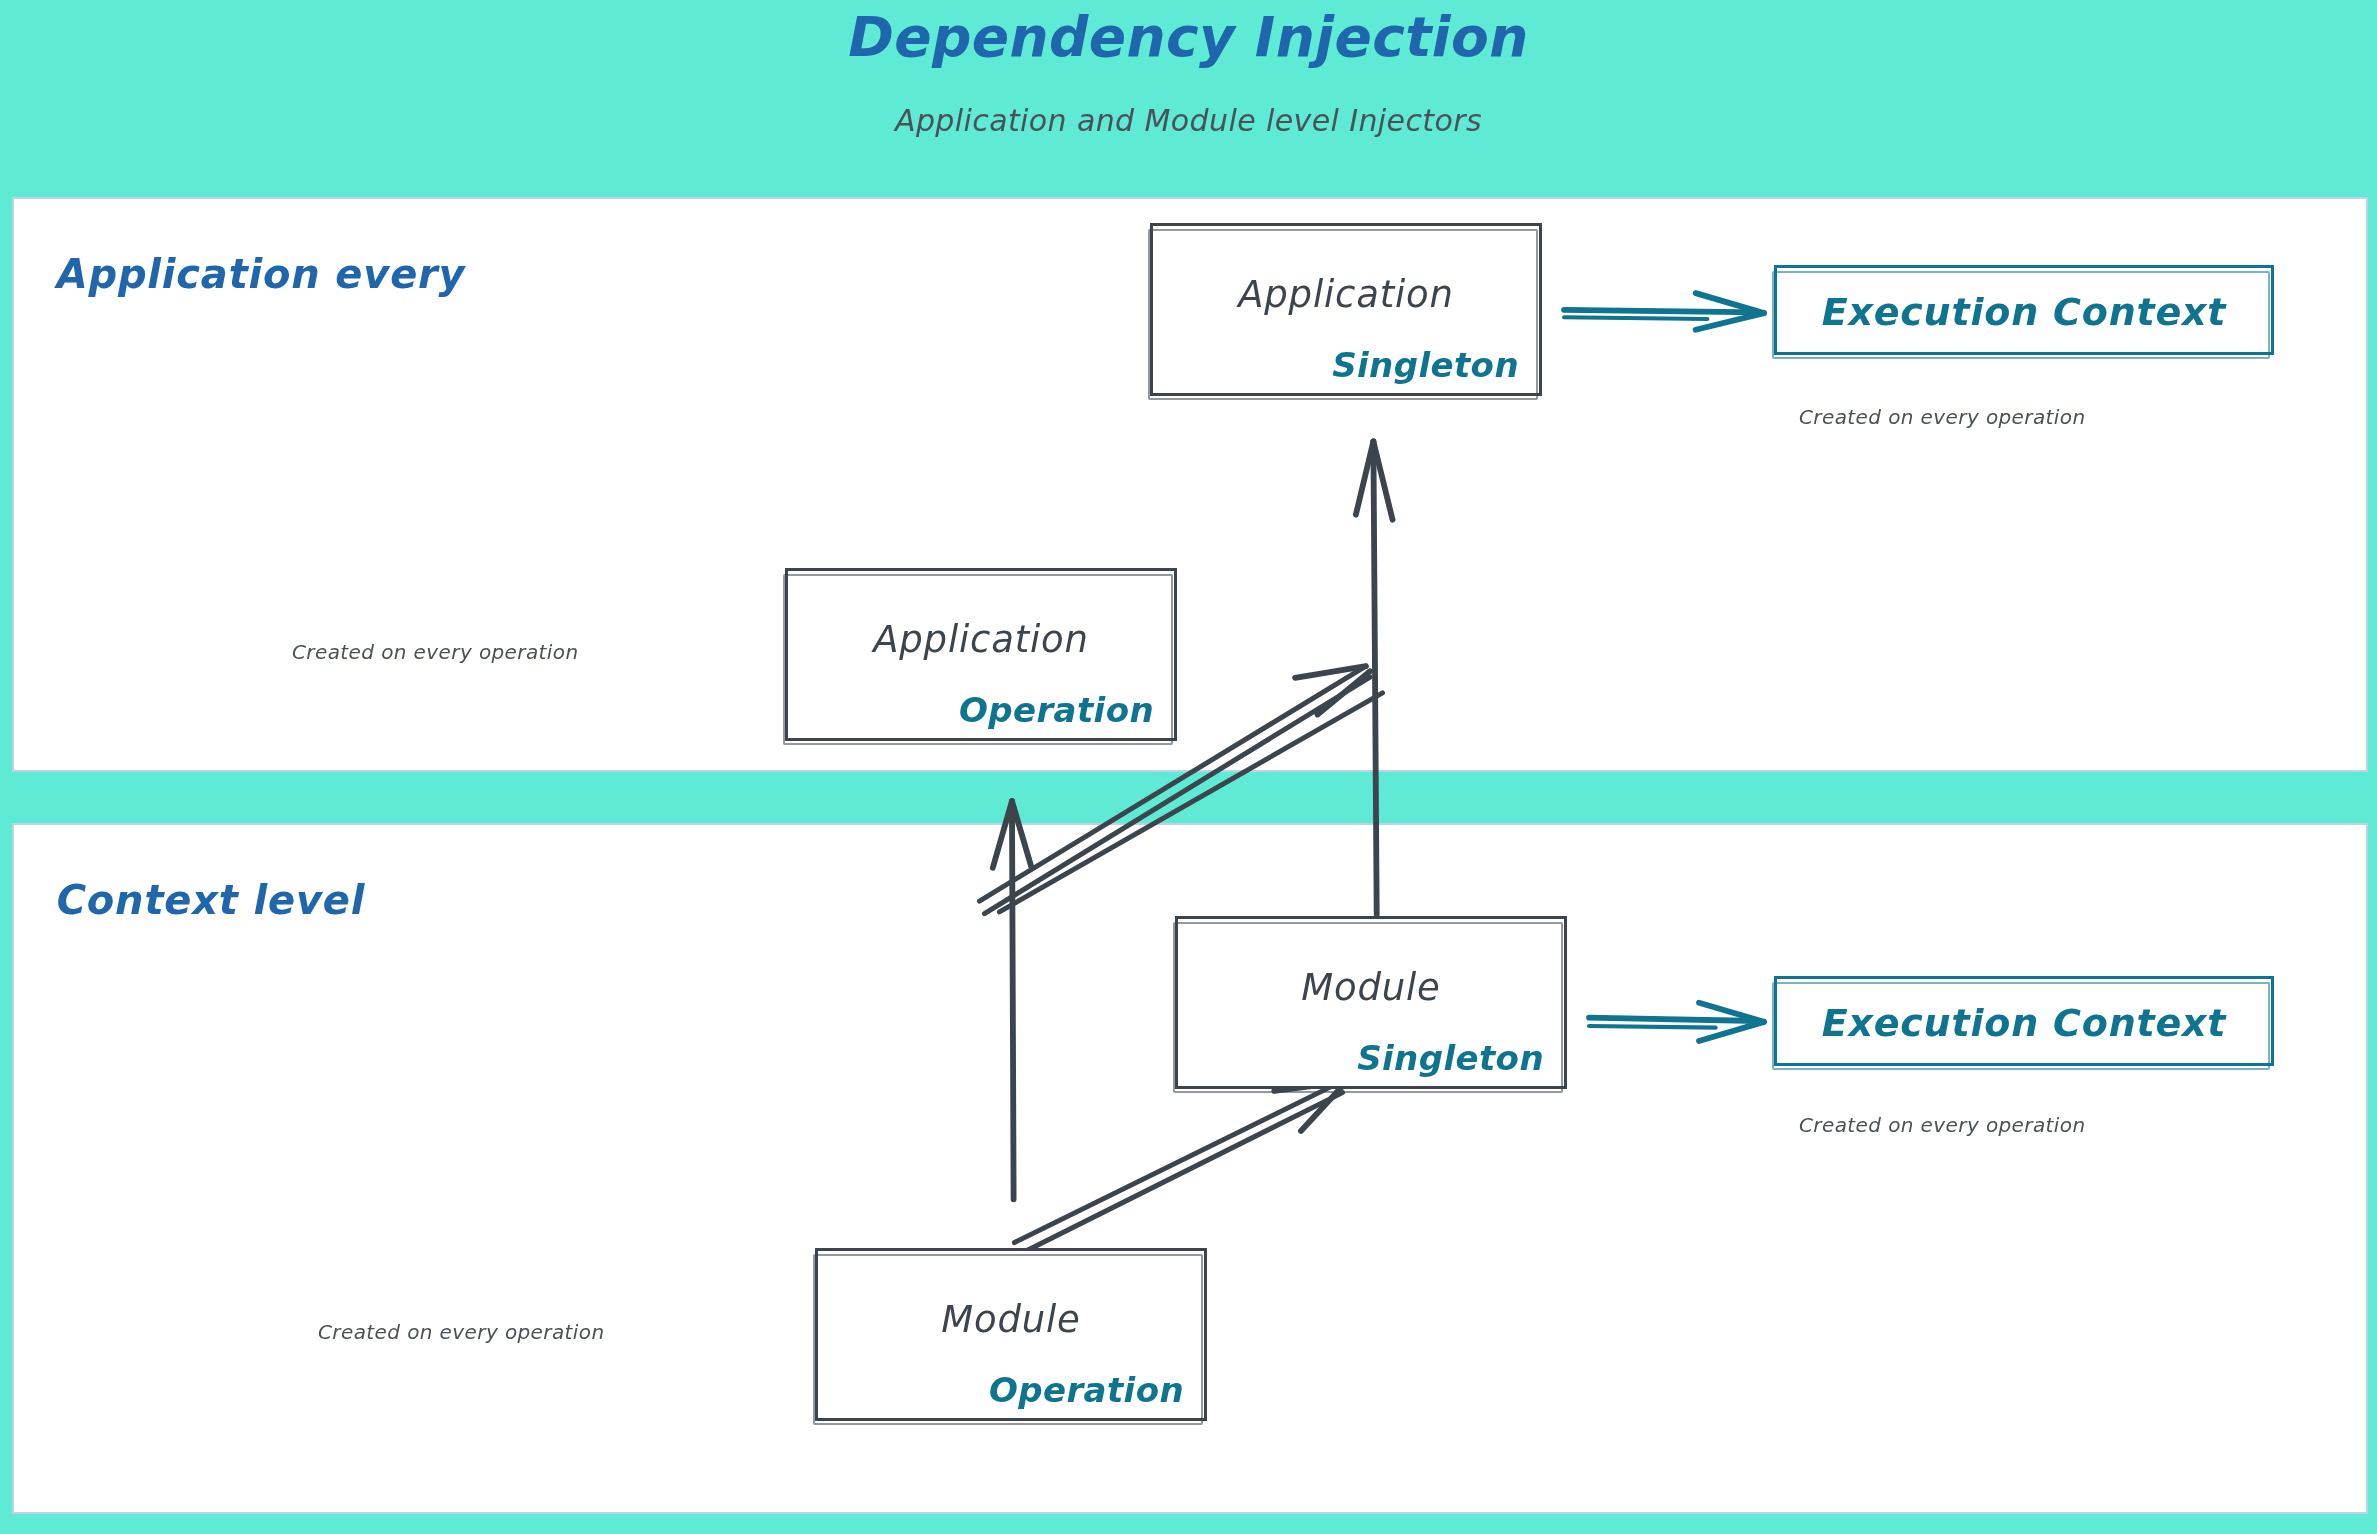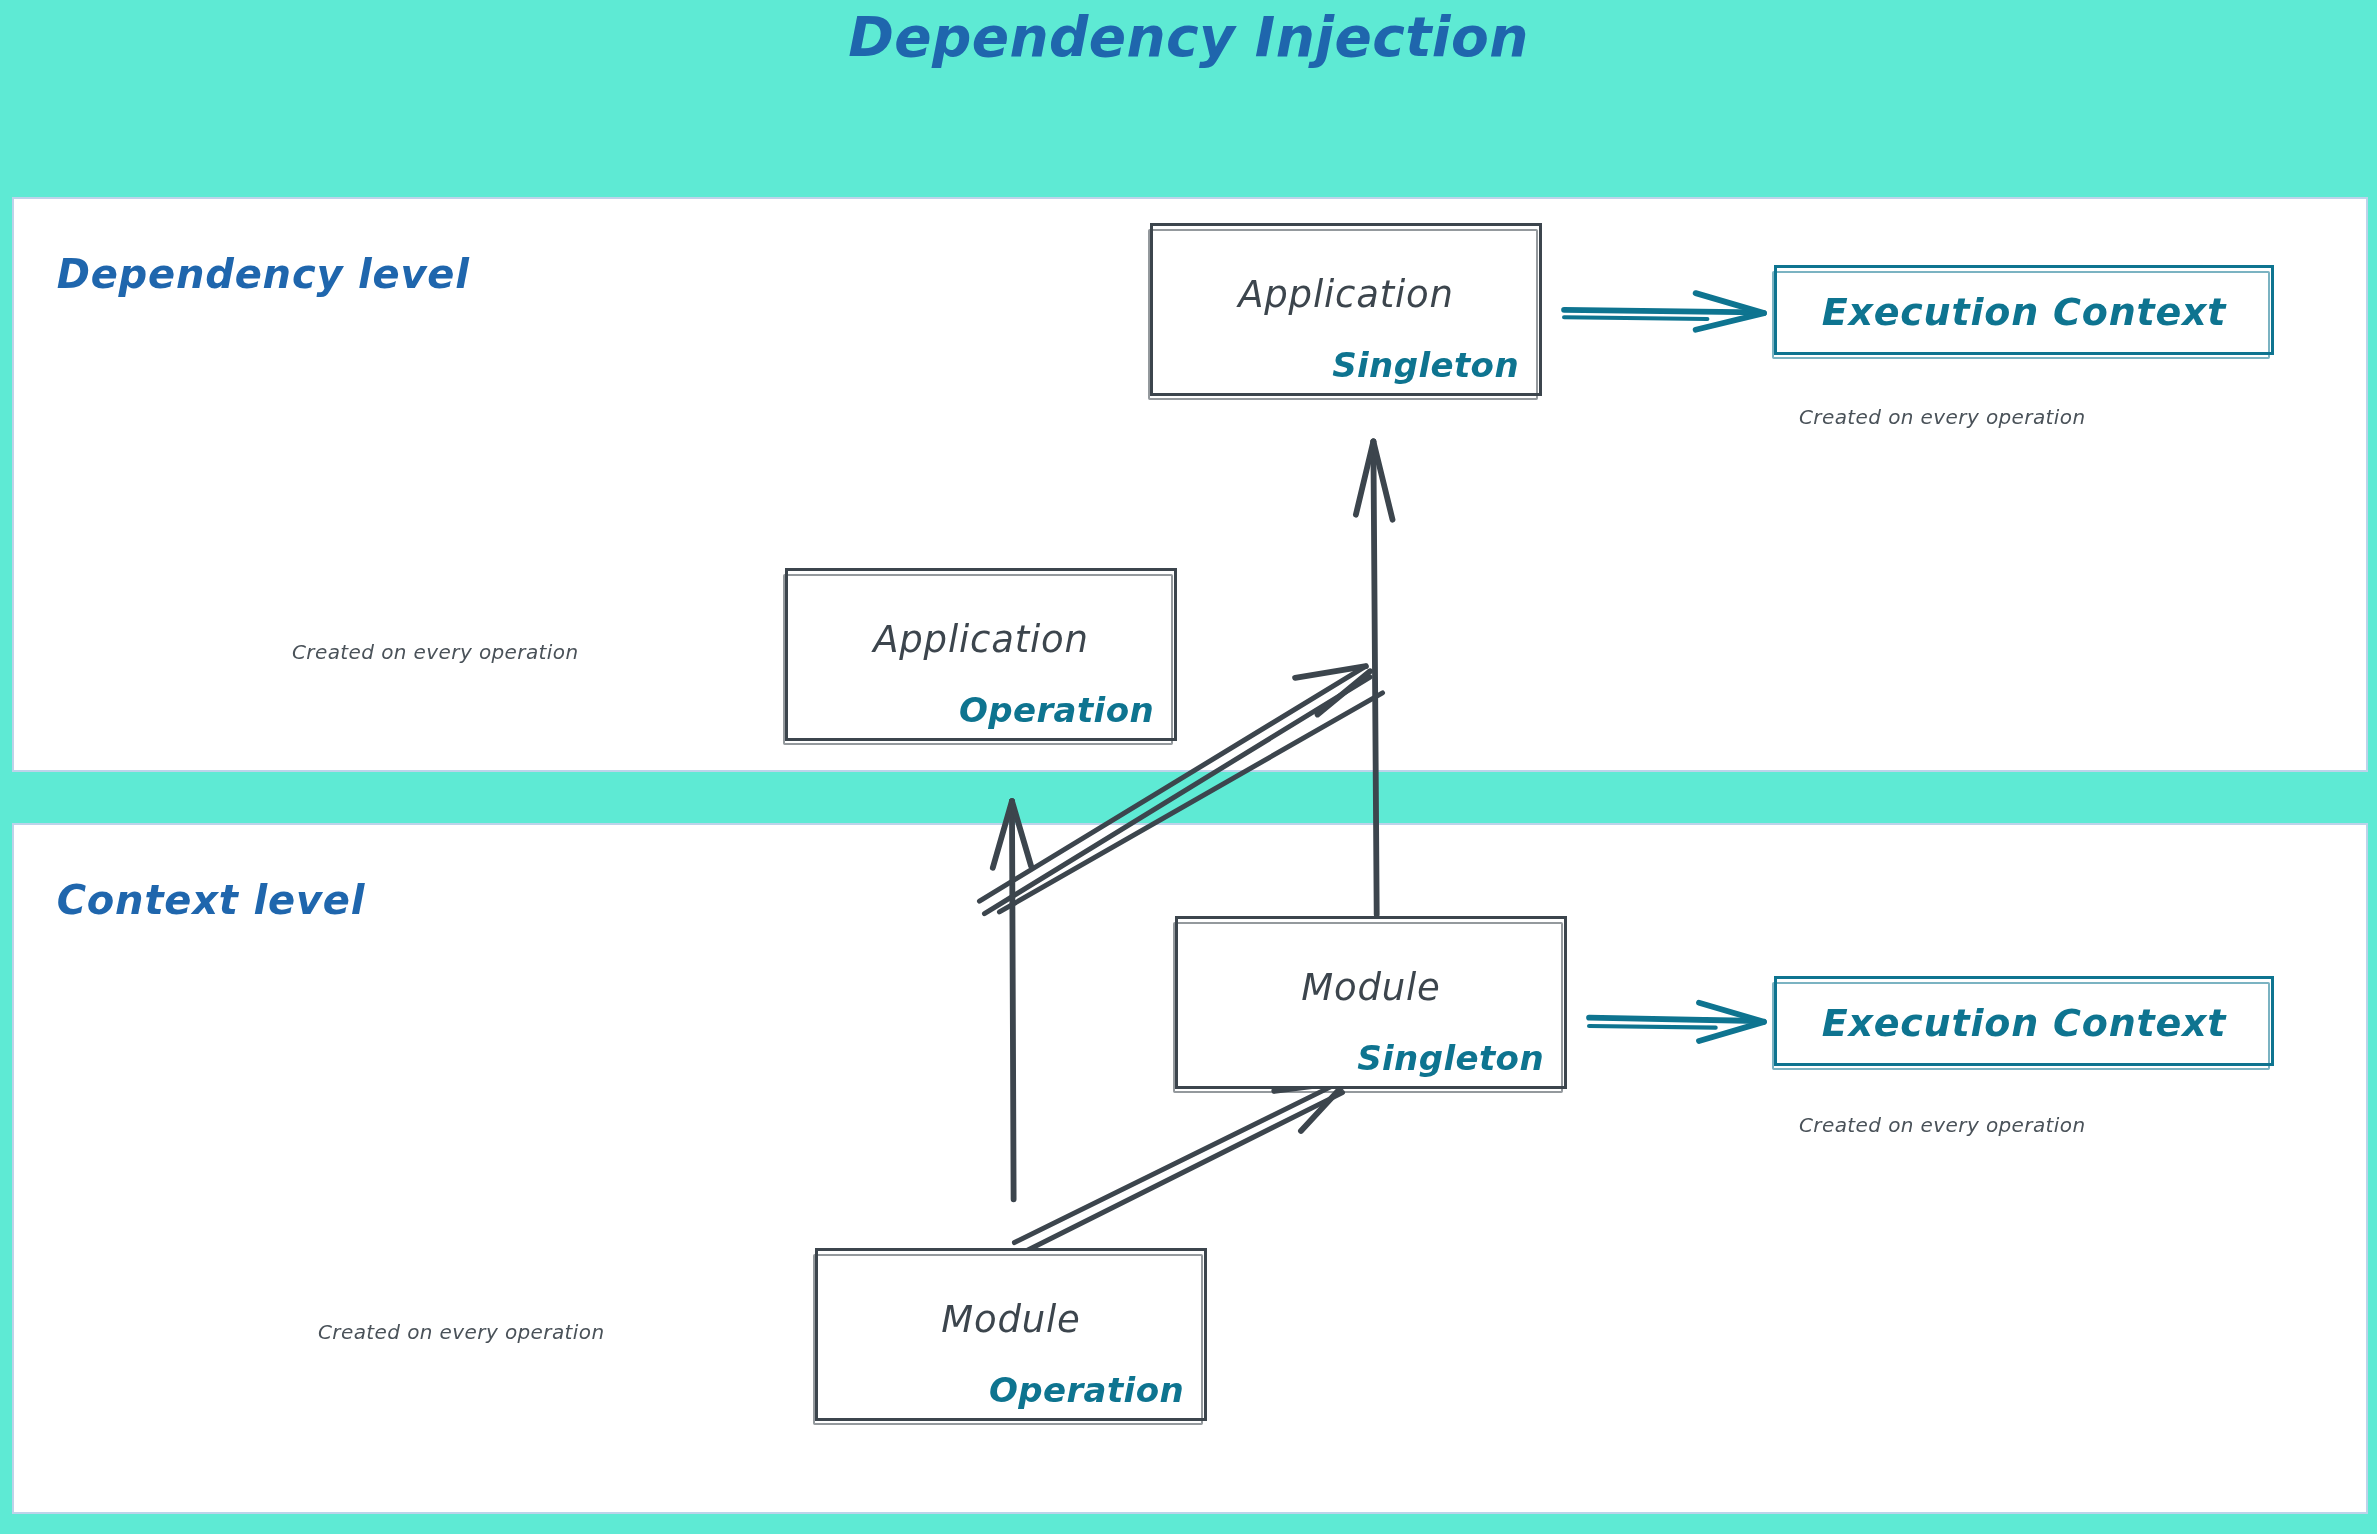--- a/index.html
+++ b/index.html
@@ -158,23 +158,24 @@
     width: 2377px; height: 1534px;
     pointer-events: none;
   }
 </style>
 </head>
 <body>
 
 <div id="canvas">
 
   <div id="title" class="hand">Dependency Injection</div>
+  <div id="subtitle" class="hand">Application and Module level Injectors</div>
 
   <div id="lane-app" class="lane">
-    <div class="lane-label hand">Dependency level</div>
+    <div class="lane-label hand">Application every</div>
   </div>
 
   <div id="lane-mod" class="lane">
     <div class="lane-label hand">Context level</div>
   </div>
 
   <svg id="arrows" viewBox="0 0 2854 1842">
 
     <g>
       <path d="M1200 1095 L1660 832" fill="none" stroke="#3c454d" stroke-width="6" stroke-linecap="round" transform="translate(0,0)"></path>

